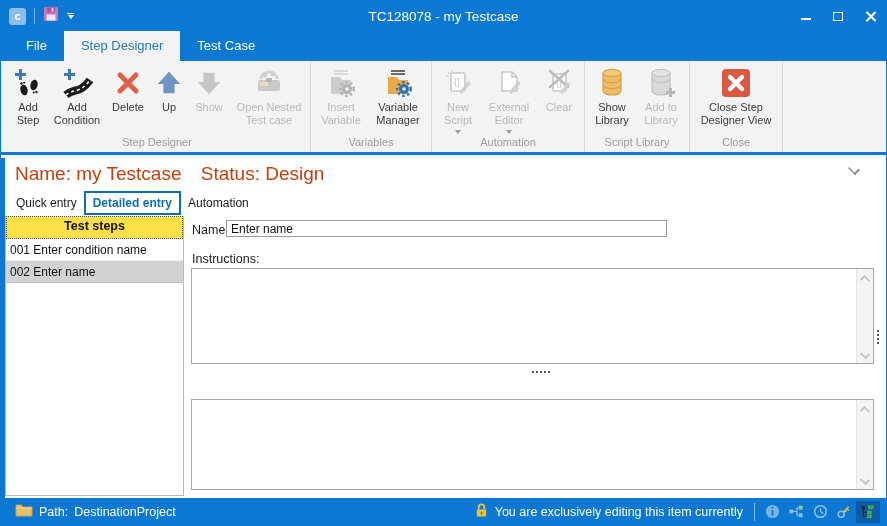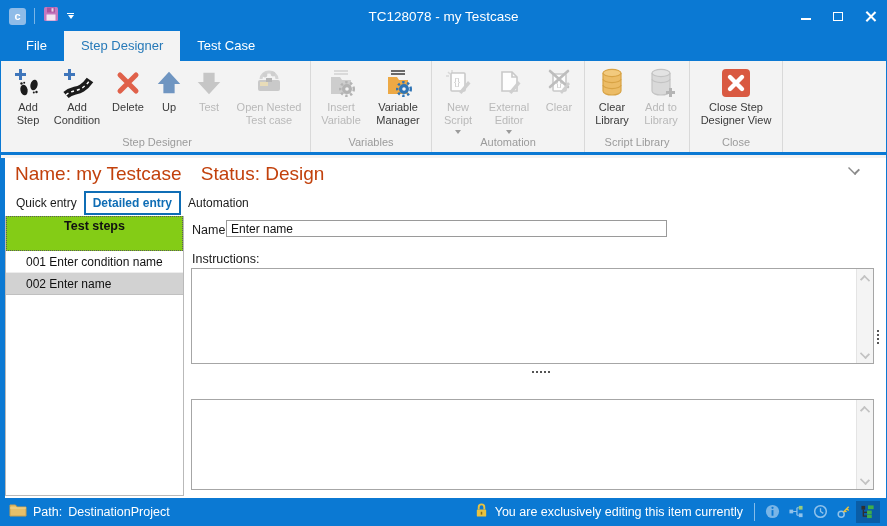--- a/index.html
+++ b/index.html
@@ -45,43 +45,43 @@
   .left-accent { position:absolute; left:0; top:0; width:4px; height:100%; background:#0b79d3; }
   .doc-header { position:absolute; left:14px; top:5px; font-size:19px; color:#c2410c; }
   .doc-header .gap { margin-left:14px; }
   .collapse-chevron { position:absolute; right:26px; top:4px; width:12px; height:12px; }
   .collapse-chevron::before { content:""; position:absolute; left:1px; top:2px; width:8px; height:8px; border-right:2px solid #8a8a8a; border-bottom:2px solid #8a8a8a; transform:rotate(45deg) scaleY(.7); }
   .view-tabs { position:absolute; left:8px; top:33px; display:flex; align-items:center; font-size:12px; color:#1a1a1a; }
   .vtab { padding:3px 7px; }
   .vtab.active { font-weight:bold; color:#0f6db5; border:2px solid #0f6db5; background:#fff; }
 
   .steps-panel { position:absolute; left:4px; top:58px; width:179px; bottom:2px; background:#fff; border:1px solid #b9b9b9; border-top:none; }
-  .steps-header { height:35px; background:#84cc16; border:1px dotted #5a5a5a; font-weight:bold; font-size:12.5px; text-align:center; line-height:19px; color:#111; }
-  .step-item { height:22px; line-height:22px; font-size:12px; padding-left:20px; color:#111; border-bottom:1px solid #ededed; }
+  .steps-header { height:23px; background:#fde047; border:1px dotted #5a5a5a; font-weight:bold; font-size:12.5px; text-align:center; line-height:19px; color:#111; }
+  .step-item { height:22px; line-height:22px; font-size:12px; padding-left:4px; color:#111; border-bottom:1px solid #ededed; }
   .step-item.selected { background:#d2d2d2; border-bottom:1px solid #c0c0c0; }
 
   .form-label { position:absolute; font-size:12.5px; color:#1a1a1a; }
   .name-input { position:absolute; left:225px; top:62px; width:441px; height:17px; border:1px solid #9a9a9a; font-family:"Liberation Sans",sans-serif; font-size:12px; padding:1px 4px; color:#111; }
   .textbox { position:absolute; left:190px; right:12px; border:1px solid #a6a6a6; background:#fff; }
   .tbox-inner { position:absolute; inset:0; border:none; resize:none; outline:none; font-family:"Liberation Sans",sans-serif; font-size:12px; padding:3px 20px 3px 4px; }
   .vscroll { position:absolute; right:0; top:0; bottom:0; width:17px; background:#f4f4f4; border-left:1px solid #e4e4e4; }
   .vs-arrow { position:absolute; left:4px; width:8px; height:8px; }
   .vs-arrow.up { top:5px; }
   .vs-arrow.down { bottom:5px; }
   .vs-arrow.up::before { content:""; position:absolute; left:0; top:2px; width:6px; height:6px; border-left:2px solid #c2c2c2; border-top:2px solid #c2c2c2; transform:rotate(45deg) scaleY(.8); }
   .vs-arrow.down::before { content:""; position:absolute; left:0; top:0; width:6px; height:6px; border-right:2px solid #c2c2c2; border-bottom:2px solid #c2c2c2; transform:rotate(45deg) scaleY(.8); }
 
   .h-splitter { position:absolute; left:190px; right:12px; top:209px; height:9px; display:flex; align-items:center; justify-content:center; }
   .hdots { width:2px; height:2px; background:#555; box-shadow:4px 0 #555, 8px 0 #555, 12px 0 #555, 16px 0 #555; }
   .v-splitter { position:absolute; right:4px; top:160px; width:8px; height:26px; display:flex; align-items:center; justify-content:center; }
   .vdots { width:2px; height:2px; background:#555; box-shadow:0 4px #555, 0 8px #555, 0 12px #555; }
 
   
   .statusbar { position:absolute; left:0; right:0; bottom:0; height:27px; background:#0b79d3; color:#fff; display:flex; align-items:center; font-size:12.5px; }
-  .sb-left { display:flex; align-items:center; gap:6px; padding-left:8px; }
+  .sb-left { display:flex; align-items:center; gap:6px; padding-left:14px; }
   .sb-right { position:absolute; right:6px; display:flex; align-items:center; height:27px; }
   .sb-msg { display:flex; align-items:center; gap:6px; margin-right:6px; }
   .sb-sep { width:1px; height:18px; background:rgba(255,255,255,.5); margin:0 5px; }
   .sb-icon { width:24px; height:22px; display:flex; align-items:center; justify-content:center; }
   .sb-icon.active { background:#0a5da6; }
 </style>
 </head>
 <body>
 
 <div class="window">
@@ -166,21 +166,21 @@
             </svg>
           </span>
           <span class="rlabel">Up</span>
         </div>
         <div class="rbtn disabled" style="width:44px">
           <span class="ricon">
             <svg width="30" height="30" viewBox="0 0 32 32">
               <path d="M16 28 L4 15 H10 V5 H22 V15 H28 Z" fill="#c6c6c6"></path>
             </svg>
           </span>
-          <span class="rlabel">Test</span>
+          <span class="rlabel">Show</span>
         </div>
         <div class="rbtn disabled" style="width:76px">
           <span class="ricon">
             <svg width="34" height="32" viewBox="0 0 34 32">
               <path d="M9 12 a8 7 0 0 1 16 0" stroke="#d4d4d4" stroke-width="3" fill="none"></path>
               <circle cx="13" cy="8" r="2.4" fill="#cfcfcf"></circle>
                 <circle cx="21" cy="7" r="2.4" fill="#cfcfcf"></circle>
               <rect x="6" y="13" width="22" height="11" rx="2" fill="#c9c9c9"></rect>
               <rect x="8" y="15" width="8" height="4" fill="#e8dcb8"></rect>
               <rect x="14" y="11" width="6" height="4" fill="#b5b5b5"></rect>
@@ -265,21 +265,21 @@
     <div class="rgroup">
       <div class="rbuttons">
         <div class="rbtn" style="width:48px">
           <span class="ricon">
             <svg width="32" height="34" viewBox="0 0 32 34">
               <path d="M7 7 v18 a9 4 0 0 0 18 0 V7" fill="#ecbc66" stroke="#d8a345" stroke-width="1.2"></path>
               <ellipse cx="16" cy="7" rx="9" ry="3.6" fill="#f2ca7e" stroke="#d8a345" stroke-width="1.2"></ellipse>
               <path d="M7 13 a9 3.6 0 0 0 18 0 M7 19 a9 3.6 0 0 0 18 0" fill="none" stroke="#d8a345" stroke-width="1.2"></path>
             </svg>
           </span>
-          <span class="rlabel">Clear Library</span>
+          <span class="rlabel">Show Library</span>
         </div>
         <div class="rbtn disabled" style="width:50px">
           <span class="ricon">
             <svg width="32" height="34" viewBox="0 0 32 34">
               <path d="M7 7 v18 a9 4 0 0 0 18 0 V7" fill="#d9d9d9" stroke="#c3c3c3" stroke-width="1.2"></path>
               <ellipse cx="16" cy="7" rx="9" ry="3.6" fill="#e3e3e3" stroke="#c3c3c3" stroke-width="1.2"></ellipse>
               <path d="M7 13 a9 3.6 0 0 0 18 0" fill="none" stroke="#c3c3c3" stroke-width="1.2"></path>
               <path d="M24 22 h3 v3 h3 v3 h-3 v3 h-3 v-3 h-3 v-3 h3 z" fill="#b5b5b5"></path>
             </svg>
           </span>

